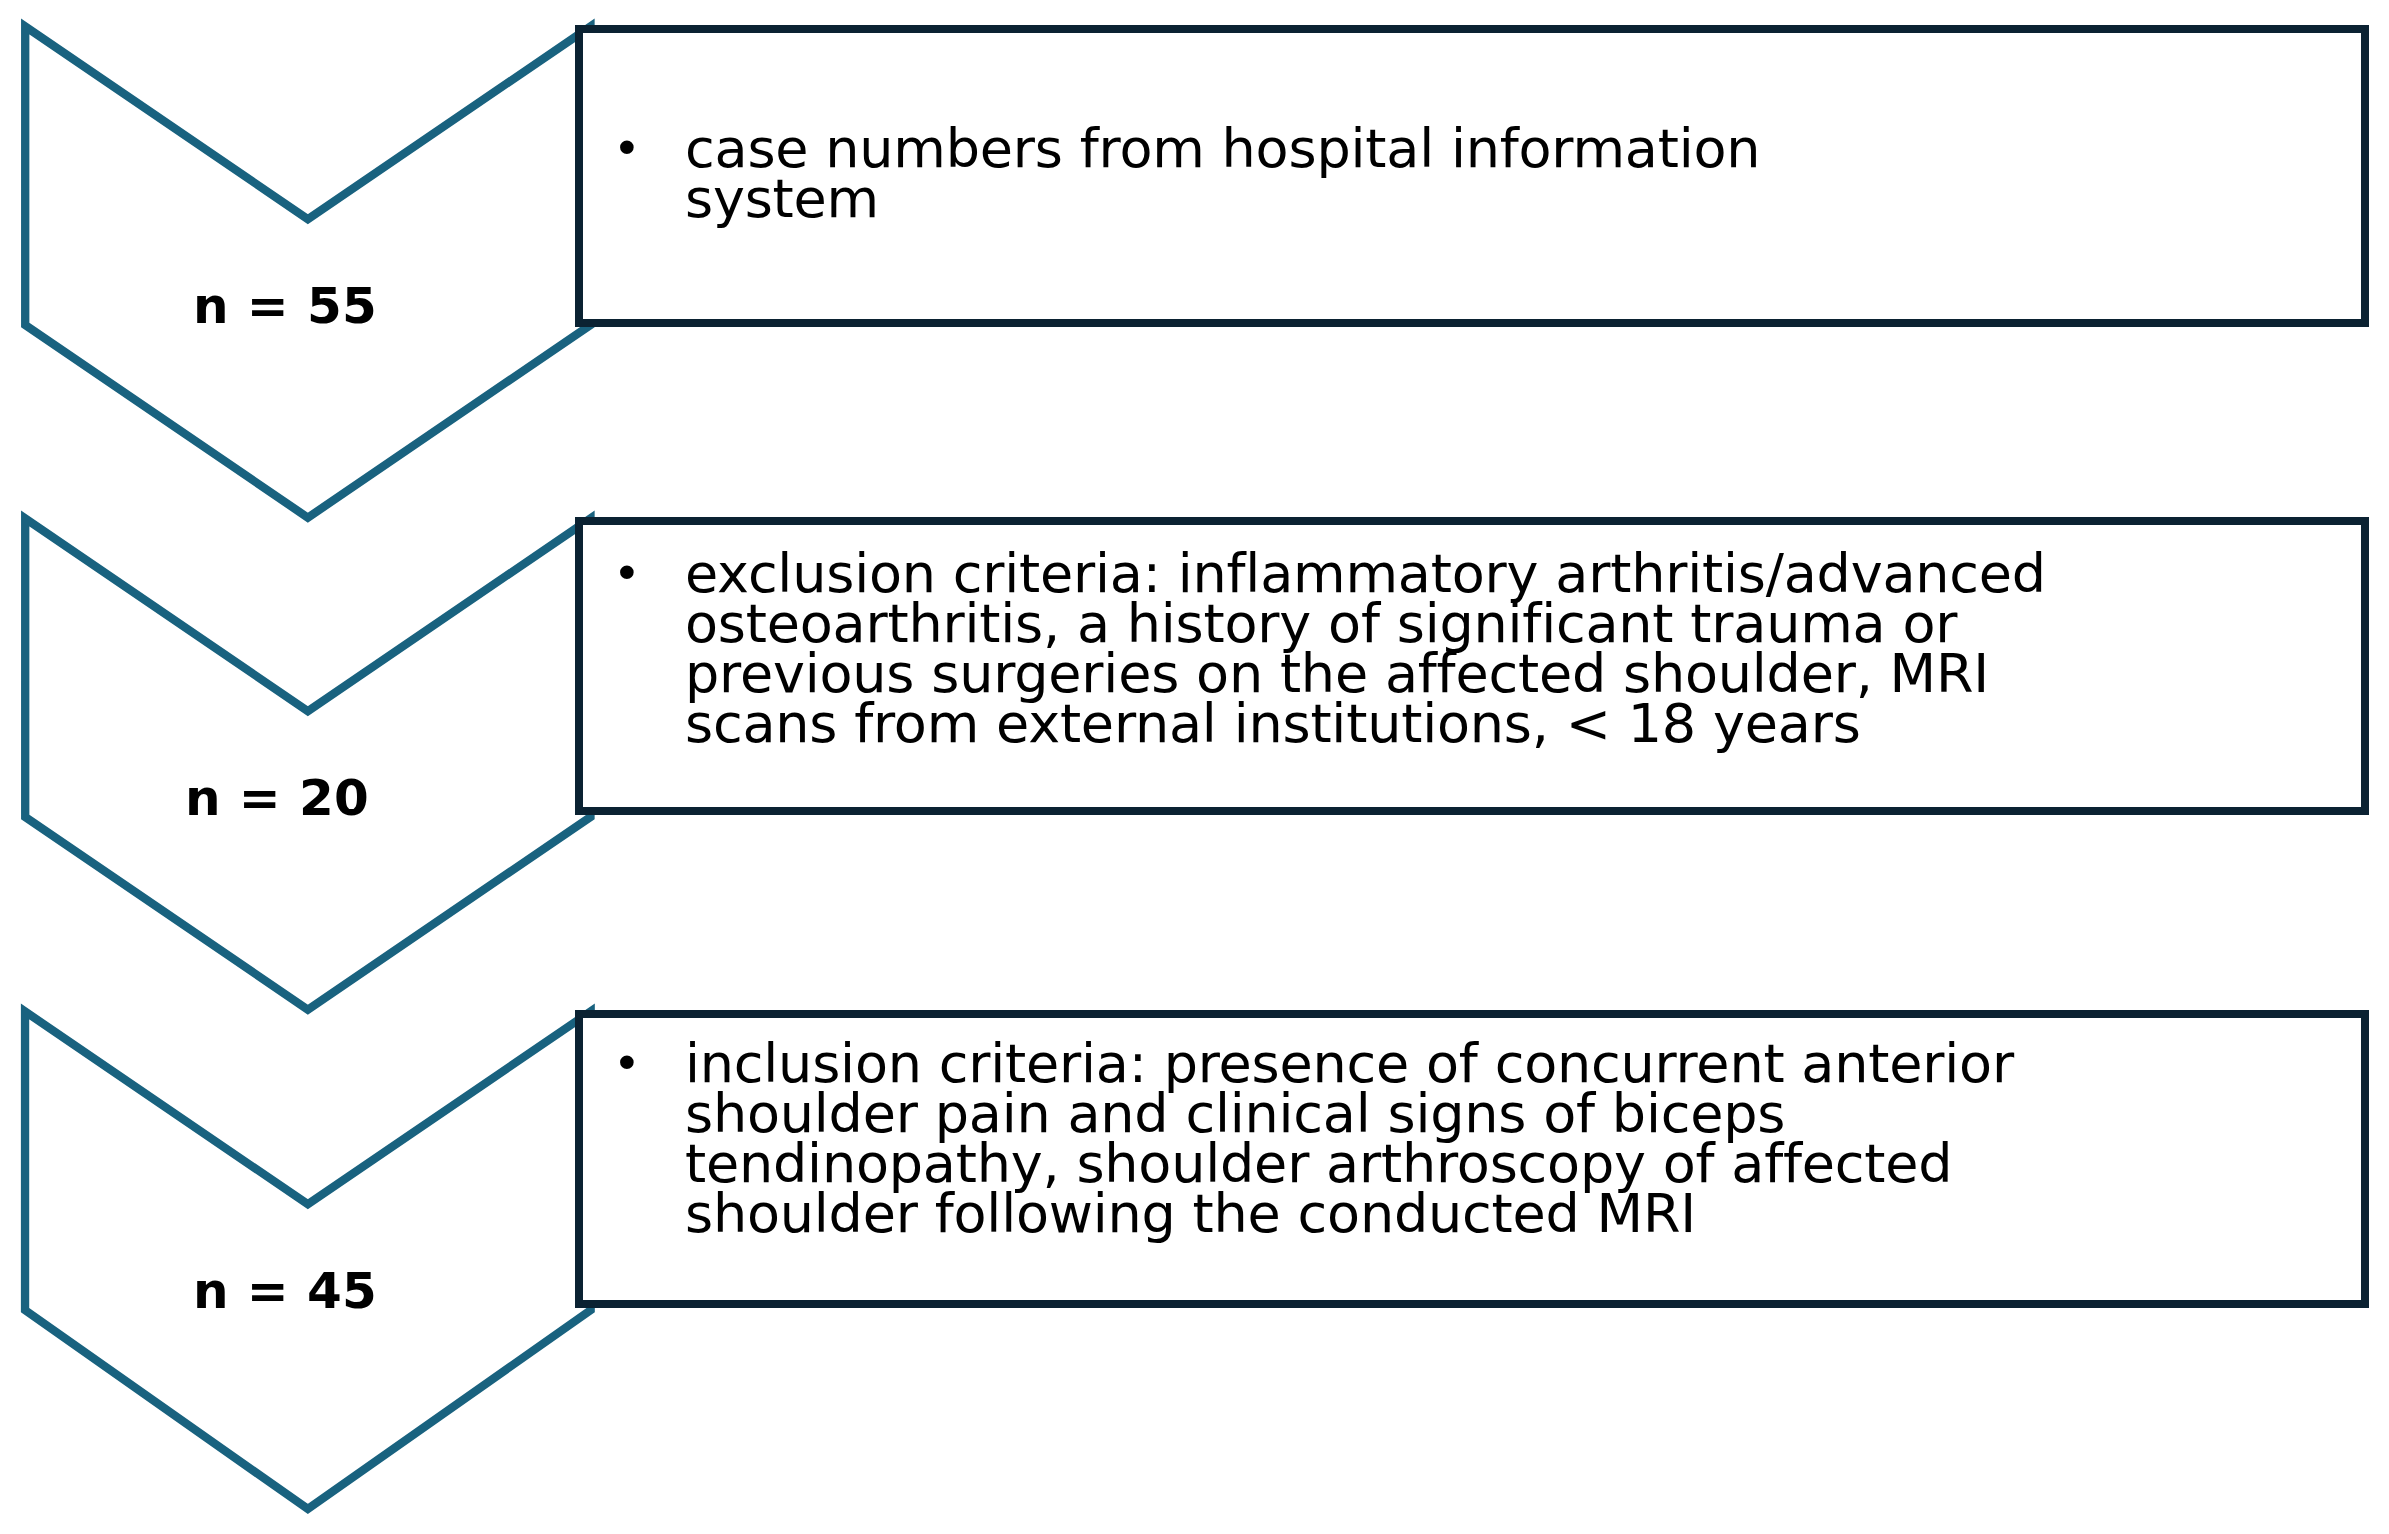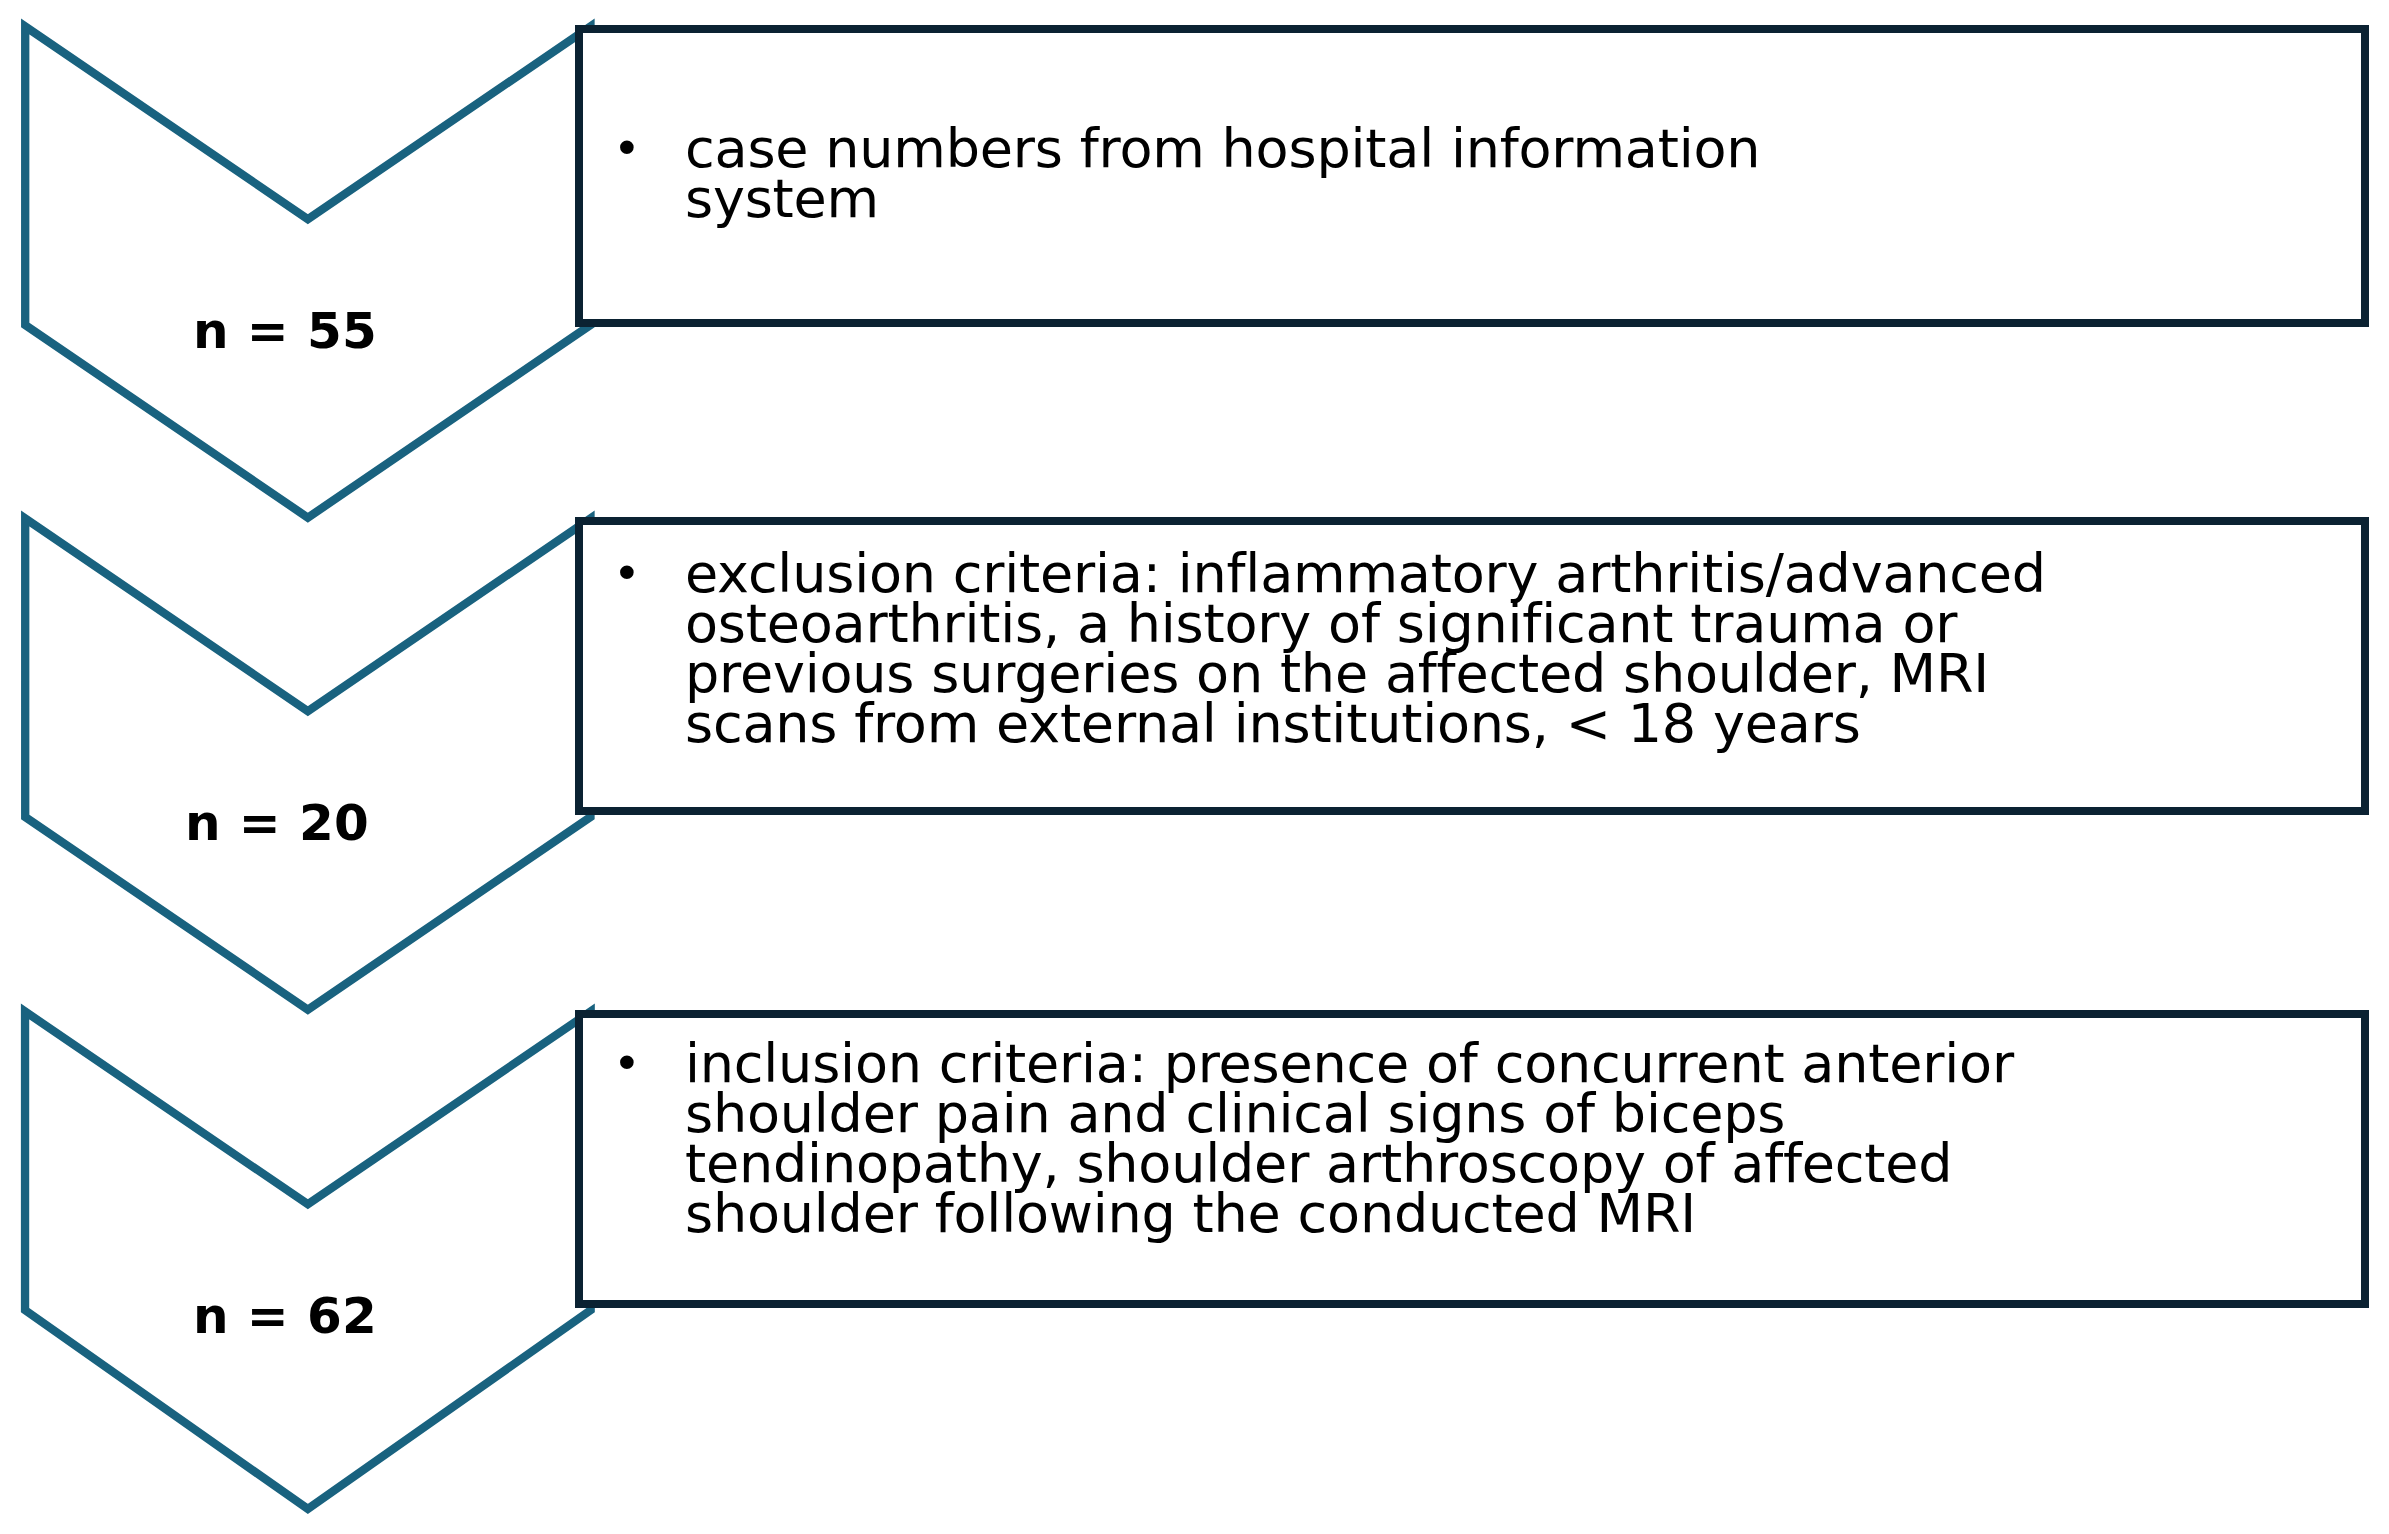--- a/index.html
+++ b/index.html
@@ -45,21 +45,20 @@
   }
 
   .chevron-count {
     position: absolute;
     font-size: 50px;
     font-weight: bold;
     color: #000000;
     letter-spacing: 0.4px;
     white-space: nowrap;
     line-height: 1;
-    margin-top: 25px;
   }
 
   
   .criteria-box {
     position: absolute;
     box-sizing: border-box;
     border: 8.3px solid #0b2232;
     background: #ffffff;
   }
 
@@ -144,21 +143,21 @@
       </div>
     </div>
   </div>
 
   <div class="stage" id="stage-3">
 
     <svg class="chevron-svg" width="590" height="552" viewBox="0 0 780 730" aria-hidden="true">
       <path class="chevron-path" d="M 33 35 L 33 430 L 407 693 L 781 430 L 781 35 L 407 290 Z"></path>
     </svg>
 
-    <div class="chevron-count">n = 62</div>
+    <div class="chevron-count">n = 45</div>
 
     <div class="criteria-box">
       <div class="criteria-bullet-row">
         <span class="bullet-mark">•</span>
         <span class="criteria-text">inclusion criteria: presence of concurrent anterior
 shoulder pain and clinical signs of biceps
 tendinopathy, shoulder arthroscopy of affected
 shoulder following the conducted MRI</span>
       </div>
     </div>

